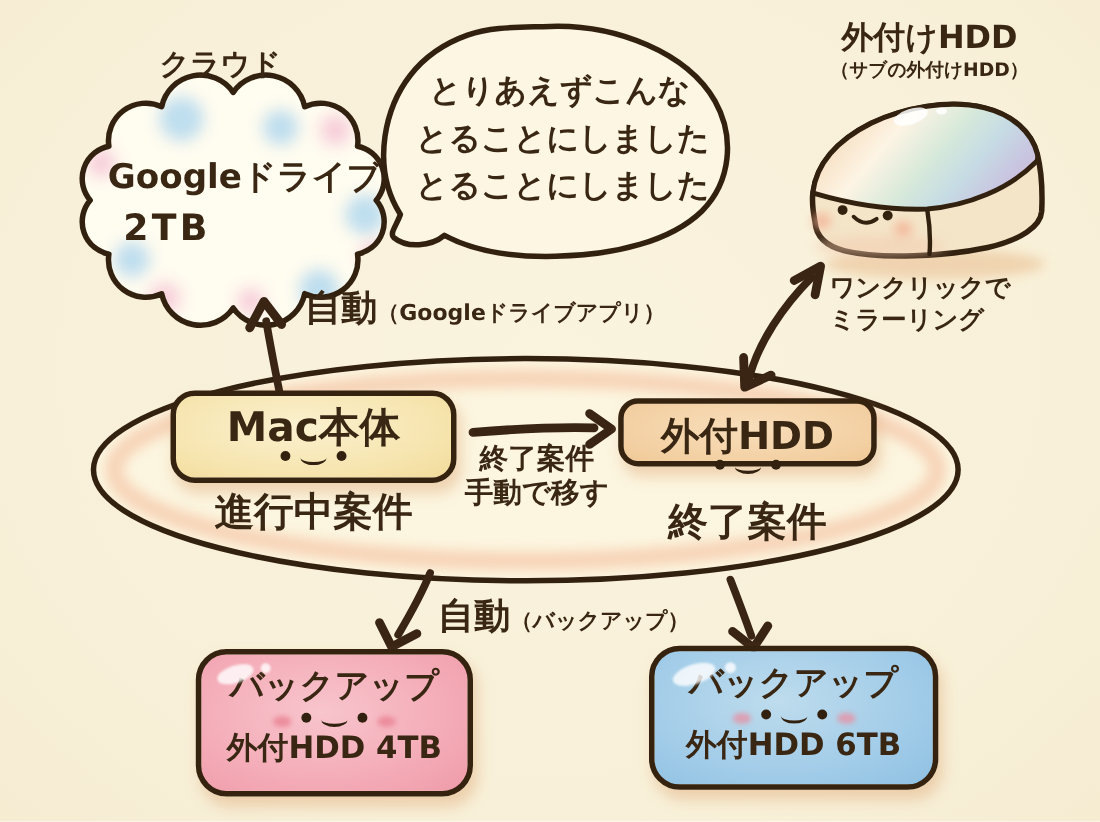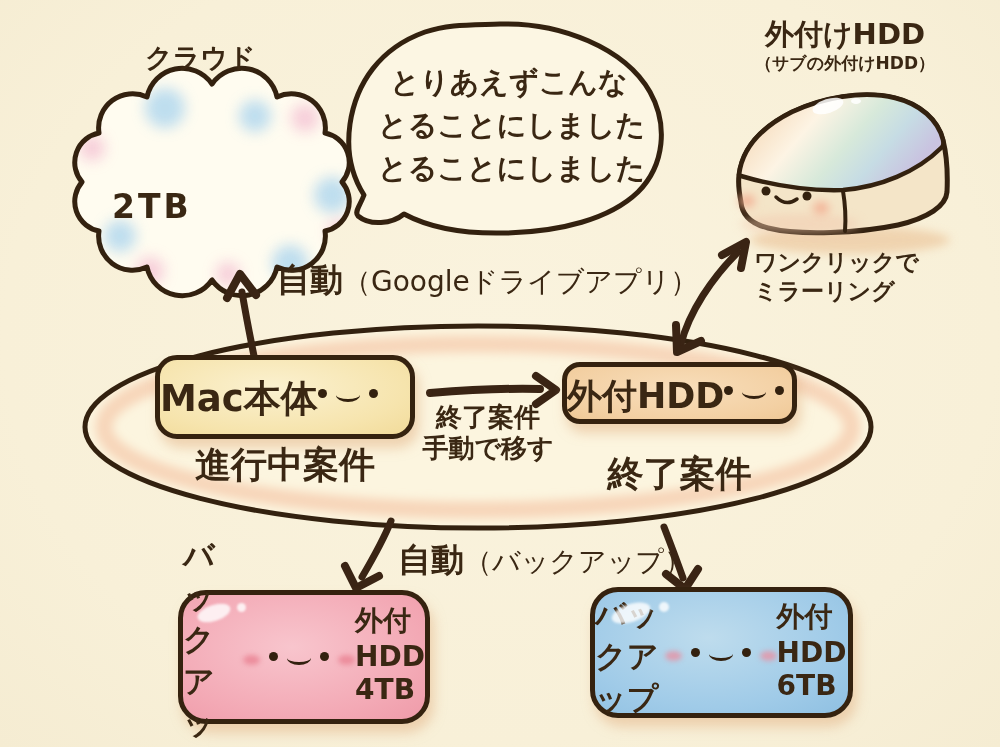--- a/index.html
+++ b/index.html
@@ -8,21 +8,21 @@
     position:relative; width:1000px; height:747px; overflow:hidden;
     background: radial-gradient(ellipse at 50% 45%, #faf3de 0%, #f8f0d8 70%, #f5ecd2 100%);
     color:#3a2713;
   }
   svg.art { position:absolute; left:0; top:0; width:1000px; height:747px; z-index:1; }
   .txt { position:absolute; z-index:3; color:#3a2713; white-space:nowrap; }
   .center { text-align:center; }
 
   
   .box { position:absolute; z-index:2; box-sizing:border-box;
-         border:5px solid #35220f; display:flex; flex-direction:row;
+         border:5px solid #35220f; display:flex; flex-direction:column;
          align-items:center; box-shadow:4px 9px 12px rgba(228,182,138,.55); }
   .box .title { font-weight:700; }
   #mac-box  { left:155px; top:355px; width:260px; height:84px; border-radius:22px;
               background:radial-gradient(ellipse at 45% 38%, #fbf1d0 0%, #f6e4ad 68%, #f2db9a 100%); }
   #hddcase-box { left:562px; top:362px; width:235px; height:62px; border-radius:18px;
               background:radial-gradient(ellipse at 50% 42%, #f8debb 0%, #f3d0a3 72%, #efc896 100%); }
   #pink-box { left:178px; top:590px; width:252px; height:134px; border-radius:28px;
               background:radial-gradient(ellipse at 45% 42%, #f8c5cd 0%, #f3a9b5 68%, #ef9ba9 100%); }
   #blue-box { left:590px; top:587px; width:263px; height:131px; border-radius:28px;
               background:radial-gradient(ellipse at 45% 38%, #bedced 0%, #a0cbe8 65%, #8fc0e2 100%); }
@@ -50,21 +50,21 @@
   #cloud-label   { left:145px; top:40px;  font-size:27px; font-weight:700; }
   #cloud-line1   { left:98px;  top:140px; width:218px; font-size:31px; font-weight:700; }
   #cloud-line2   { left:112px; top:187px; font-size:33px; font-weight:700; letter-spacing:3px; }
   #bubble-text   { left:378px; top:37px;  width:262px; font-size:29px; font-weight:700; line-height:43px;margin-top:24px; }
   #hdd-title     { left:735px; top:15px;  width:220px; font-size:29px; font-weight:700; }
   #hdd-subtitle  { left:718px; top:52px;  width:254px; font-size:17px; font-weight:700; }
   #mirror-note   { left:754px; top:248px; font-size:23px; font-weight:700; line-height:29px; }
   #auto-gdrive   { left:277px; top:258px; display:flex; align-items:baseline; }
   #auto-tm       { left:398px; top:538px; display:flex; align-items:baseline; }
   .auto-main  { font-size:33px; font-weight:700; }
-  .auto-paren { font-size:28px; font-weight:400;text-align:center; }
+  .auto-paren { font-size:20px; font-weight:700;text-align:center; }
   #transfer-note { left:418px; top:402px; width:140px; font-size:26px; font-weight:700; line-height:31px; }
   #mac-caption   { left:155px; top:441px; width:260px; font-size:36px; font-weight:700; }
   #hdd-caption   { left:562px; top:450px; width:235px; font-size:36px; font-weight:700; }
 </style>
 </head>
 <body>
 
 <div class="canvas">
 
   <svg class="art" viewBox="0 0 1000 747">
@@ -149,20 +149,21 @@
         <path d="M 345 566 L 356 588 L 379 576" stroke-width="8"></path>
       </g>
       <g>
         <path d="M 664 527 C 671 545 677 561 683 578" stroke-width="7"></path>
         <path d="M 666 574 L 685 589 L 698 569" stroke-width="8"></path>
       </g>
     </g>
   </svg>
 
   <div class="txt" id="cloud-label">クラウド</div>
+  <div class="txt center" id="cloud-line1">Googleドライブ</div>
   <div class="txt" id="cloud-line2">2TB</div>
 
   <div class="txt center" id="bubble-text">
     <div>とりあえずこんな</div>
     <div>とることにしました</div>
     <div>とることにしました</div>
   </div>
 
   <div class="txt center" id="hdd-title">外付けHDD</div>
   <div class="txt center" id="hdd-subtitle">（サブの外付けHDD）</div>

